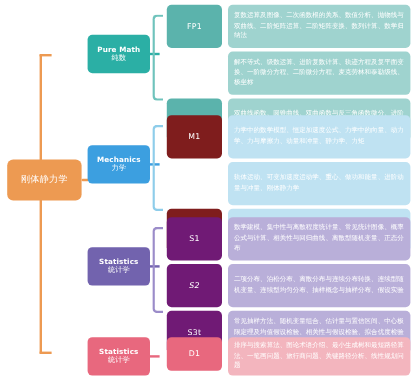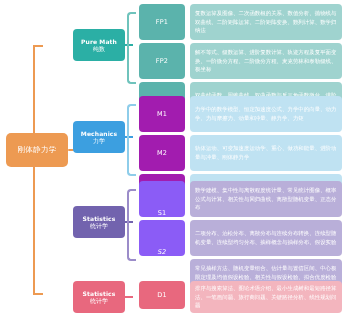--- a/index.html
+++ b/index.html
@@ -34,22 +34,22 @@
   .b-dec {top:281px;background:#E8687E;}
 
   
   .chip{
     position:absolute;left:139px;width:46px;
     border-radius:4px;
     display:flex;align-items:center;justify-content:center;
     color:#ffffff;font-size:6.5px;letter-spacing:.2px;
   }
   .c-teal  {background:#5BB3AC;}
-  .c-blue  {background:#a21caf;}
-  .c-purple{background:#8b5cf6;align-items:flex-end;}
+  .c-blue  {background:#7f1d1d;}
+  .c-purple{background:#701a75;}
   .c-pink  {background:#E8687E;}
 
   
   .panel{
     position:absolute;left:190px;width:152px;
     border-radius:4px;
     box-sizing:border-box;
     padding:4px 5px;
     color:#ffffff;font-size:5.4px;line-height:1.6;
     letter-spacing:.05px;
@@ -108,23 +108,20 @@
   <div class="stub s-teal" style="left:125px;top:44px;"></div>
   <div class="bracket br-teal" style="top:12px;height:72px;"></div>
 
   <div class="chip c-teal" style="top:4px;height:36px;">
     <span>FP1</span>
   </div>
   <div class="panel p-teal" style="top:4px;height:36px;">
     <span>复数运算及图像、二次函数根的关系、数值分析、抛物线与双曲线、二阶矩阵运算、二阶矩阵变换、数列计算、数学归纳法</span>
   </div>
 
-  <div class="chip c-teal" style="top:43px;height:36px;">
-    <span>FP2</span>
-  </div>
   <div class="panel p-teal" style="top:43px;height:36px;">
     <span>解不等式、级数运算、进阶复数计算、轨迹方程及复平面变换、一阶微分方程、二阶微分方程、麦克劳林和泰勒级线、极坐标</span>
   </div>
 
   <div class="chip c-teal" style="top:82px;height:36px;">
     <span>FP3</span>
   </div>
   <div class="panel p-teal" style="top:82px;height:36px;">
     <span>双曲线函数、圆锥曲线、双曲函数与反三角函数微分、进阶积分、进阶向量、三阶矩阵运算</span>
   </div>
@@ -136,23 +133,20 @@
   <div class="stub s-blue" style="left:125px;top:136px;"></div>
   <div class="bracket br-blue" style="top:104px;height:72px;"></div>
 
   <div class="chip c-blue" style="top:96px;height:36px;">
     <span>M1</span>
   </div>
   <div class="panel p-blue" style="top:96px;height:36px;">
     <span>力学中的数学模型、恒定加速度公式、力学中的向量、动力学、力与摩擦力、动量和冲量、静力学、力矩</span>
   </div>
 
-  <div class="chip c-blue" style="top:135px;height:36px;">
-    <span>M2</span>
-  </div>
   <div class="panel p-blue" style="top:135px;height:36px;">
     <span>轨体运动、可变加速度运动学、重心、做功和能量、进阶动量与冲量、刚体静力学</span>
   </div>
 
   <div class="chip c-blue" style="top:174px;height:36px;">
     <span>M3t</span>
   </div>
   <div class="panel p-blue" style="top:174px;height:36px;">
     <span>进阶可变加速度运动学、弹性绳与弹簧、进阶动力学与简谐运动、圆周运动、进阶重心、进阶刚体静力学</span>
   </div>
@@ -171,20 +165,23 @@
     <span>数学建模、集中性与离散程度统计量、常见统计图像、概率公式与计算、相关性与回归曲线、离散型随机变量、正态分布</span>
   </div>
 
   <div class="chip c-purple" style="top:220px;height:36px;font-style:italic;">
     <span>S2</span>
   </div>
   <div class="panel p-purple" style="top:220px;height:36px;">
     <span>二项分布、泊松分布、离散分布与连续分布转换、连续型随机变量、连续型均匀分布、抽样概念与抽样分布、假设实验</span>
   </div>
 
+  <div class="chip c-purple" style="top:259px;height:36px;">
+    <span>S3t</span>
+  </div>
   <div class="panel p-purple" style="top:259px;height:36px;">
     <span>常见抽样方法、随机变量组合、估计量与置信区间、中心极限定理及均值假设检验、相关性与假设检验、拟合优度检验与列联表检验</span>
   </div>
 
   <div class="branch b-dec">
     <span class="en">Statistics</span>
     <span class="cn">统计学</span>
   </div>
   <div class="stub s-pink" style="left:125px;top:296px;"></div>
 

